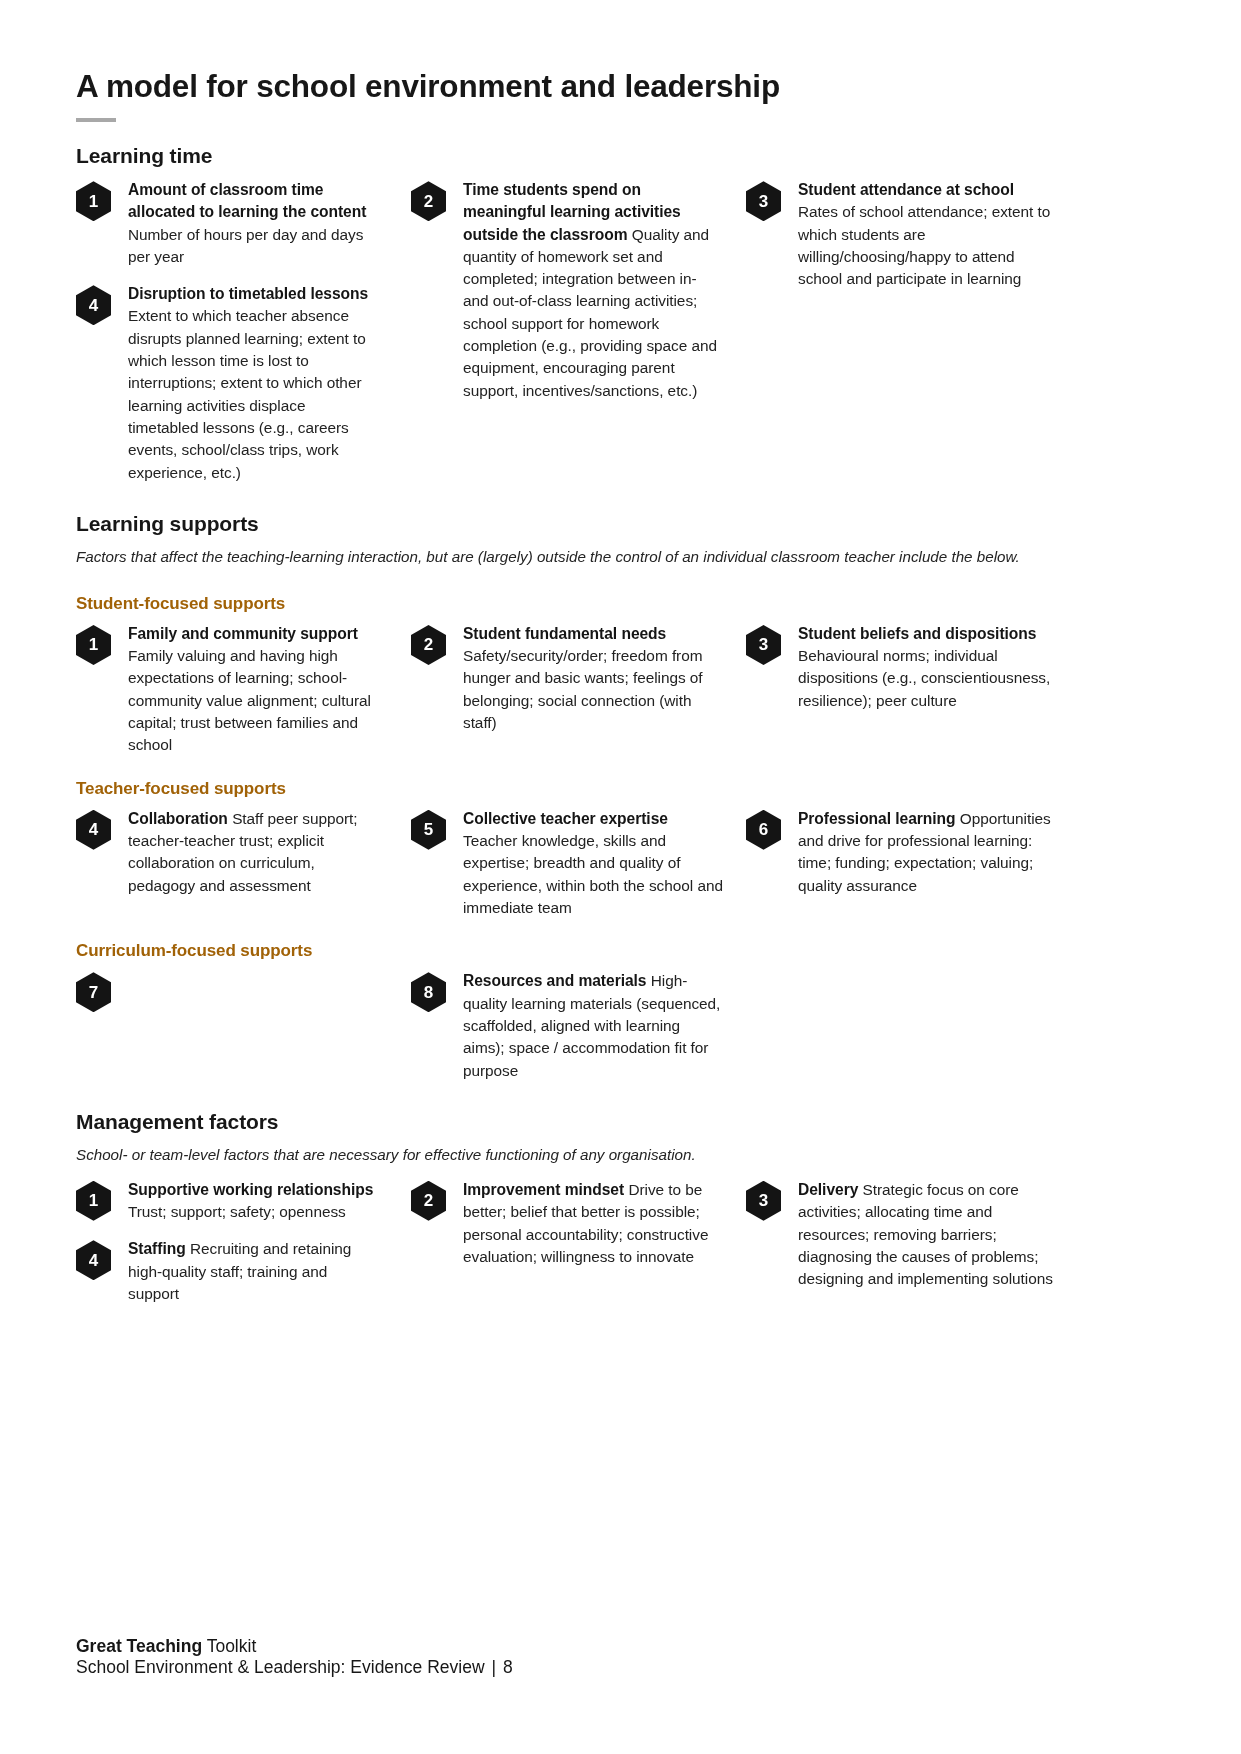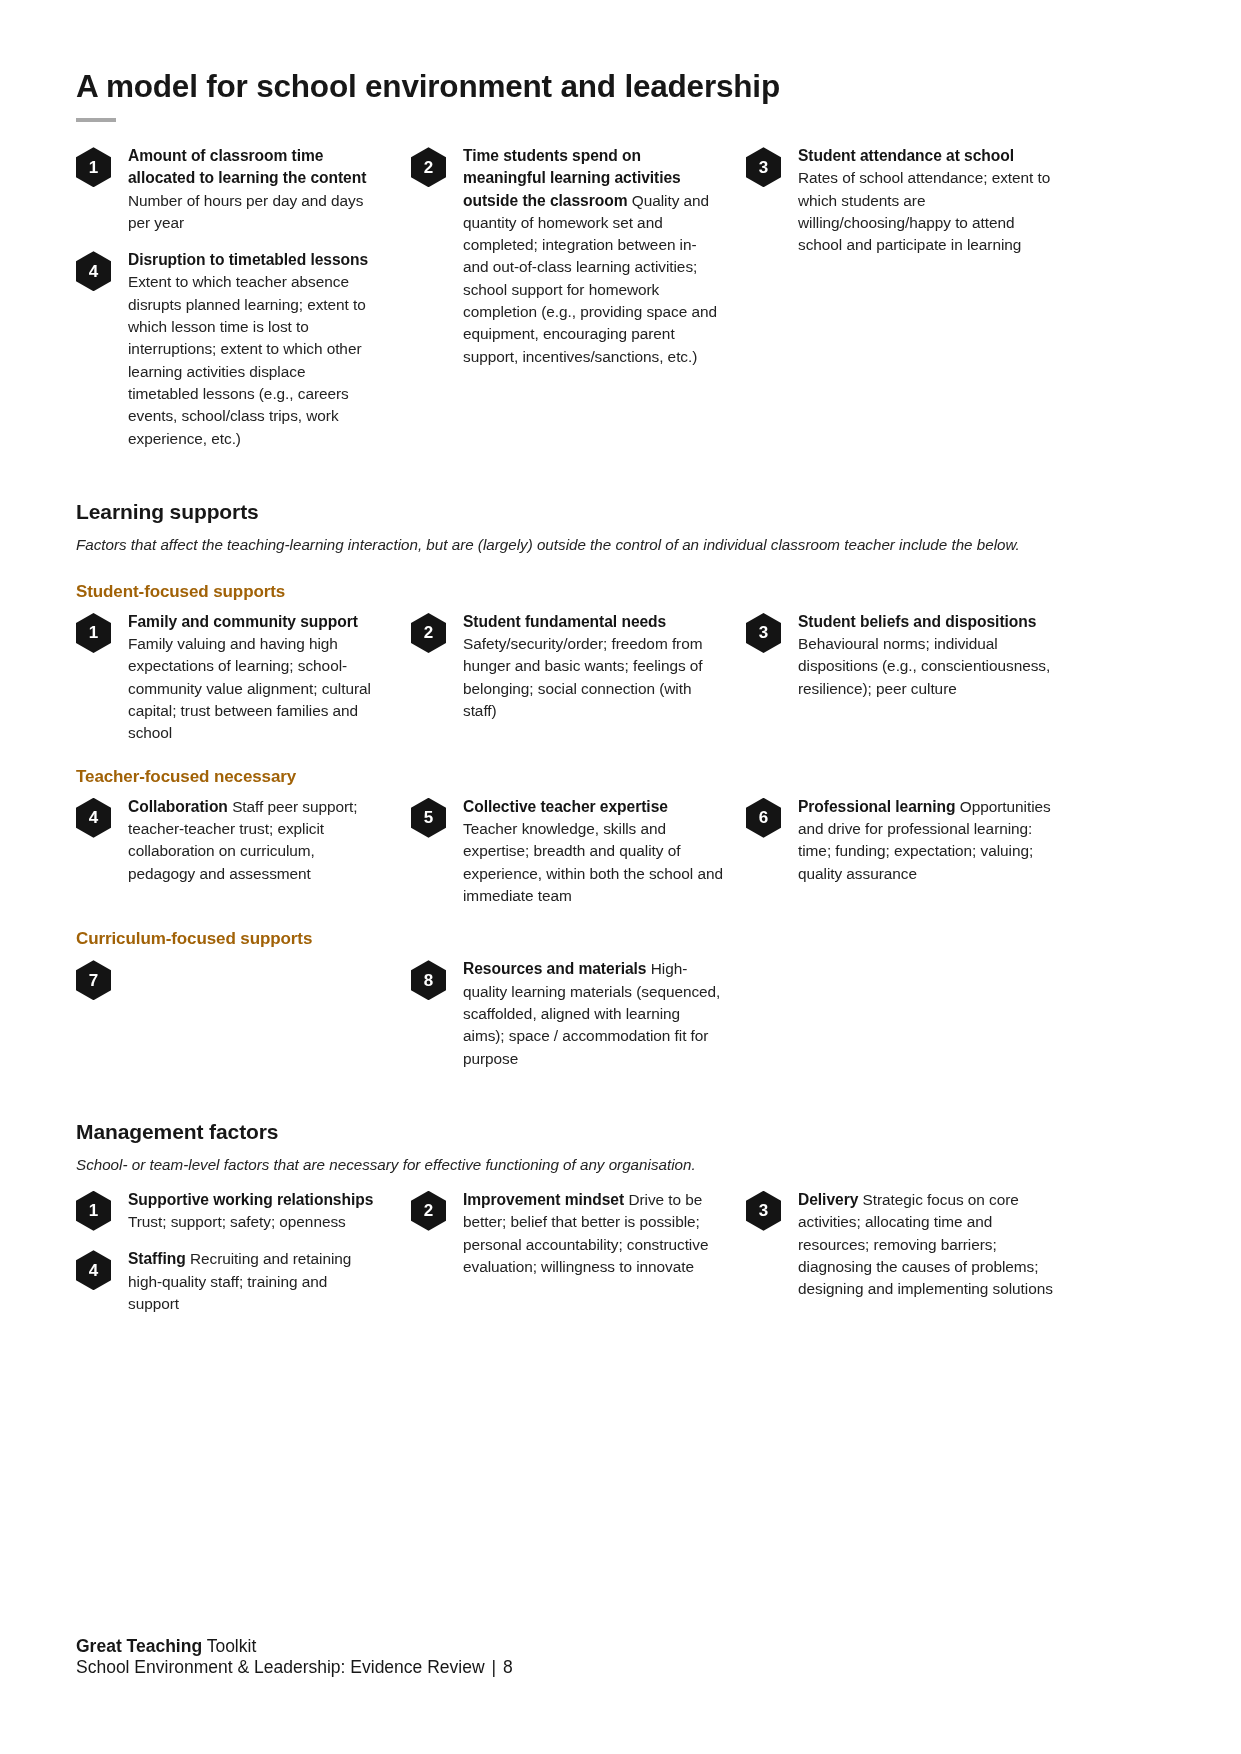--- a/index.html
+++ b/index.html
@@ -39,21 +39,21 @@
   }
 
   
   .section-heading {
     font-size: 21px;
     font-weight: bold;
     color: #171717;
     letter-spacing: -0.1px;
     margin: 0 0 10px 0;
   }
-  .section-heading.spaced-top { margin-top: 50px; }
+  .section-heading.spaced-top { margin-top: 28px; }
   .section-intro {
     font-size: 15.2px;
     line-height: 1.45;
     color: #242424;
     margin: 0 0 6px 0;
     max-width: 985px;
     font-style: italic;
   }
   .sub-heading {
     font-size: 17px;
@@ -148,20 +148,21 @@
   .block-gap-sm { height: 6px; }
 </style>
 </head>
 <body>
 
 <div class="page">
 
   <h1 class="page-title">A model for school environment and leadership</h1>
   <div class="title-rule"></div>
 
+  <h2 class="section-heading">Learning time</h2>
 
   <div class="cols">
 
     <div class="col col-0">
       <div class="item">
         <div class="hex">
           <span>1</span>
         </div>
         <div class="item-body">
           <span class="item-title">Amount of classroom time allocated to learning the content </span>
@@ -238,21 +239,21 @@
           <span>3</span>
         </div>
         <div class="item-body">
           <span class="item-title">Student beliefs and dispositions </span>
           <span class="item-desc">Behavioural norms; individual dispositions (e.g., conscientiousness, resilience); peer culture</span>
         </div>
       </div>
     </div>
   </div>
 
-  <h3 class="sub-heading">Teacher-focused necessary</h3>
+  <h3 class="sub-heading">Teacher-focused supports</h3>
   <div class="cols">
     <div class="col col-0">
       <div class="item">
         <div class="hex">
           <span>4</span>
         </div>
         <div class="item-body">
           <span class="item-title">Collaboration </span>
           <span class="item-desc">Staff peer support; teacher-teacher trust; explicit collaboration on curriculum, pedagogy and assessment</span>
         </div>

